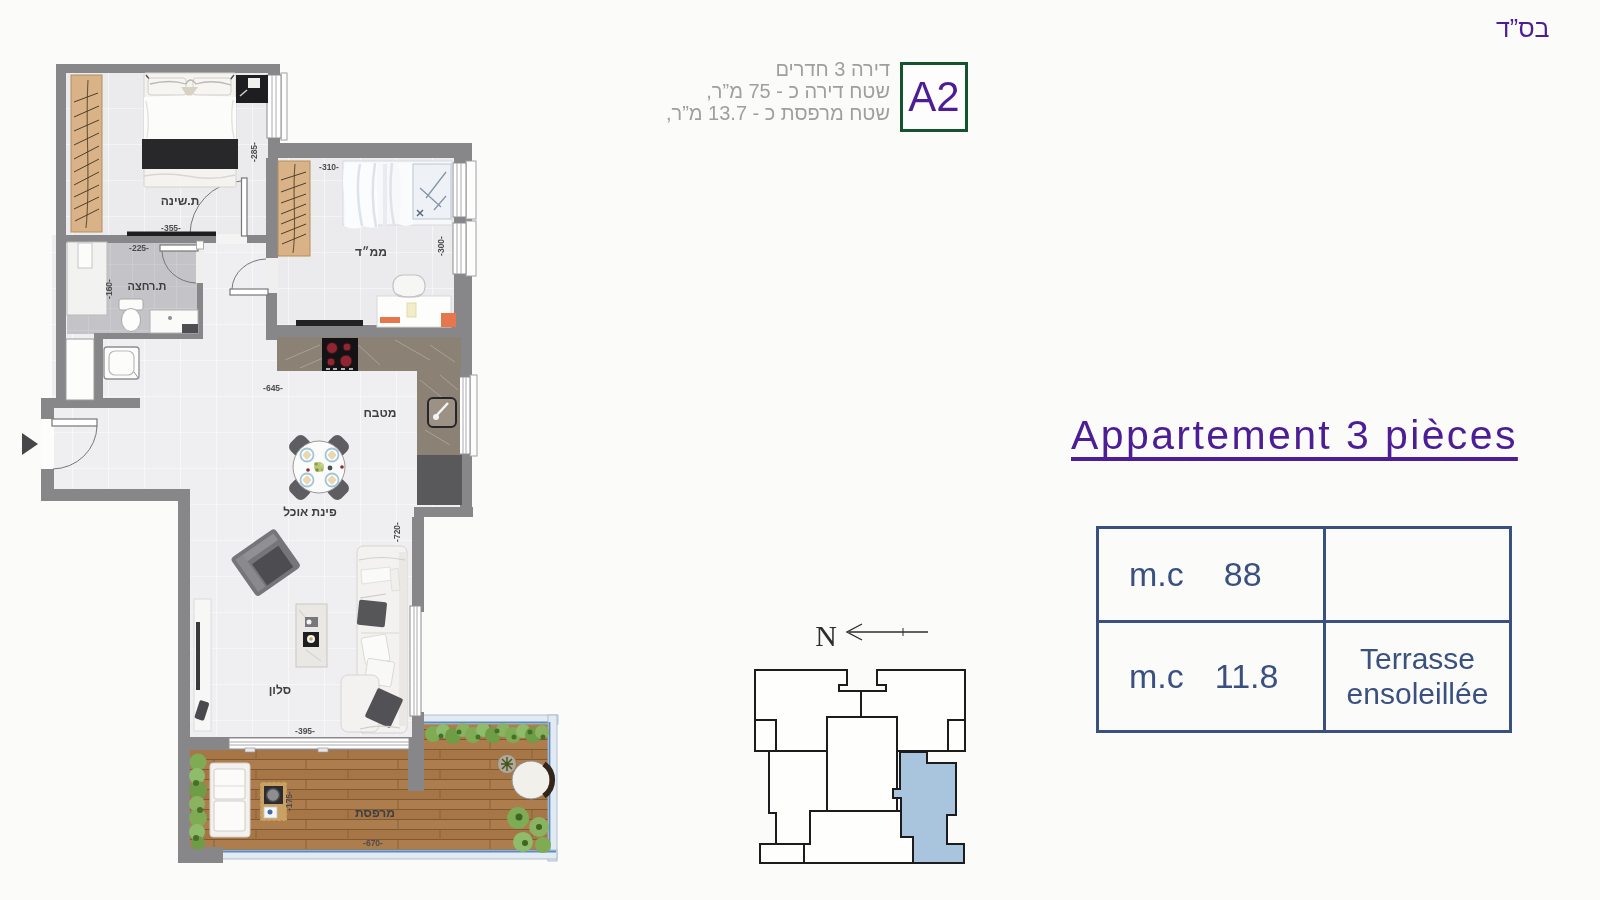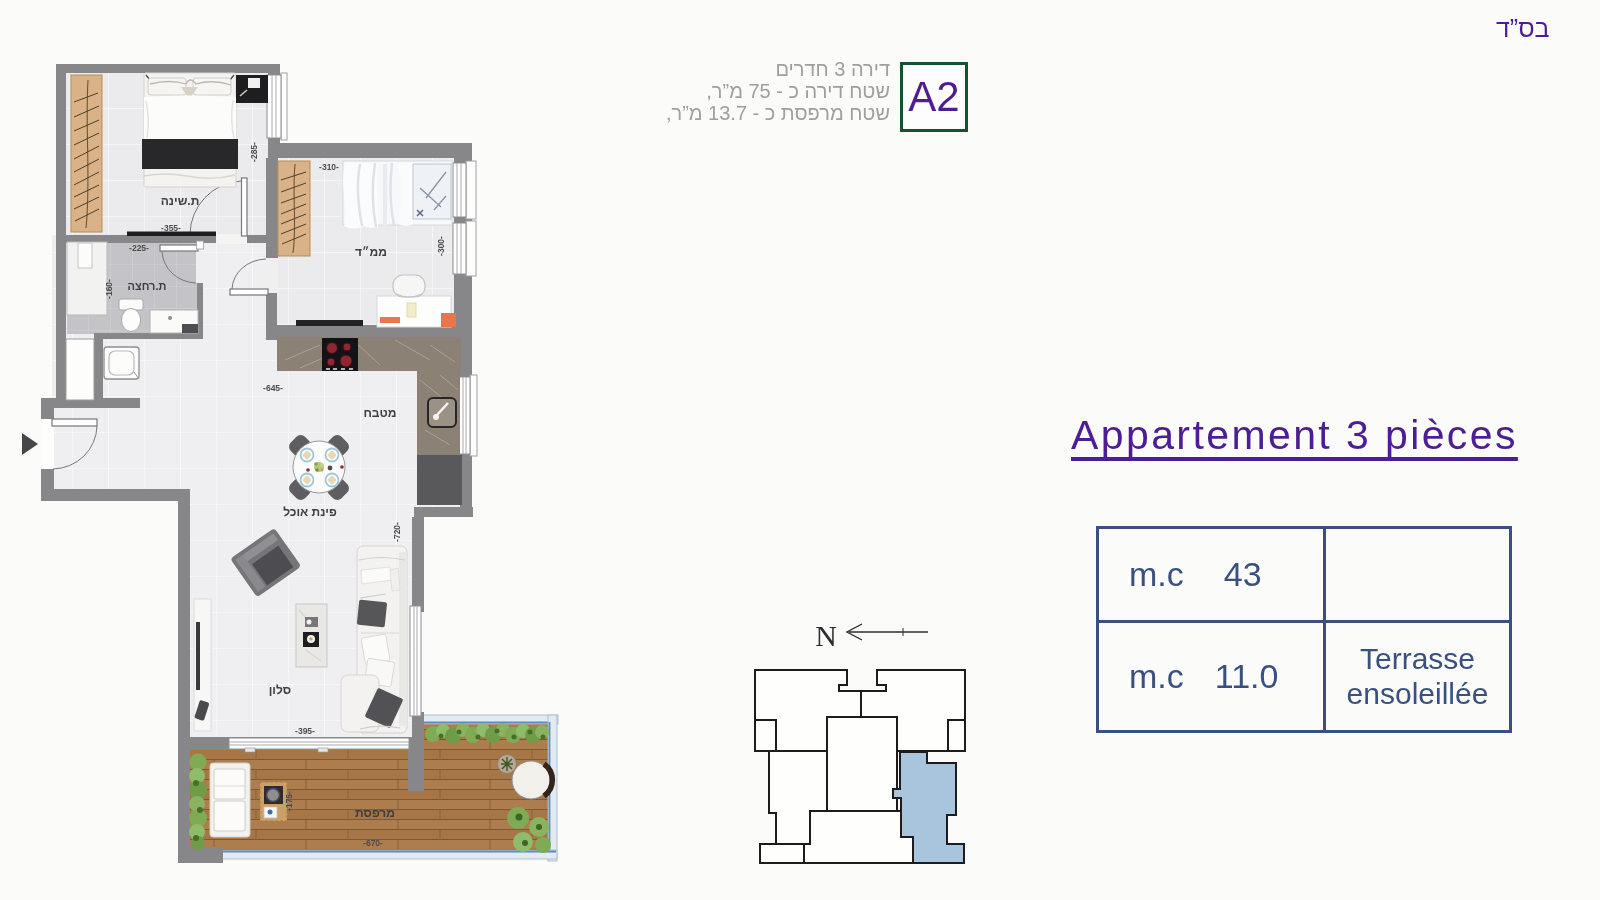--- a/index.html
+++ b/index.html
@@ -485,21 +485,21 @@
 
 <div class="abs" dir="rtl" style="right:710px;top:58px;width:260px;text-align:right;font-size:20px;line-height:22px;color:#9f9f9f;">דירה 3 חדרים<br>שטח דירה כ - 75 מ”ר,<br>שטח מרפסת כ - 13.7 מ”ר,</div>
 
 <div class="abs navy" style="left:900px;top:62px;width:62px;height:64px;border:3px solid #14532d;background:#fdfdfd;display:flex;align-items:center;justify-content:center;font-size:42px;">A2</div>
 
 <div class="abs navy" style="left:1071px;top:400px;font-size:41px;letter-spacing:2.4px;text-decoration:underline;text-underline-offset:8px;text-decoration-thickness:3.5px;text-decoration-skip-ink:none;margin-top:12px;">Appartement 3 pièces</div>
 
 <table class="abs" style="left:1096px;top:526px;width:416px;height:207px;border-collapse:collapse;color:#3a517f;" cellspacing="0">
   <tbody>
       <tr style="height:64px;">
-    <td style="border:3px solid #3a517f;width:193px;font-size:34px;padding-left:30px;">m.c<span style="margin-left:40px;">43</span></td>
+    <td style="border:3px solid #3a517f;width:193px;font-size:34px;padding-left:30px;">m.c<span style="margin-left:40px;">88</span></td>
     <td style="border:3px solid #3a517f;"></td>
   </tr>
   <tr style="height:73px;">
-    <td style="border:3px solid #3a517f;font-size:34px;padding-left:30px;">m.c<span style="margin-left:31px;">11.0</span></td>
+    <td style="border:3px solid #3a517f;font-size:34px;padding-left:30px;">m.c<span style="margin-left:31px;">11.8</span></td>
     <td style="border:3px solid #3a517f;font-size:30px;text-align:center;line-height:35px;">Terrasse<br>ensoleillée</td>
   </tr>
 </tbody>
   </table>
 
 </body></html>

